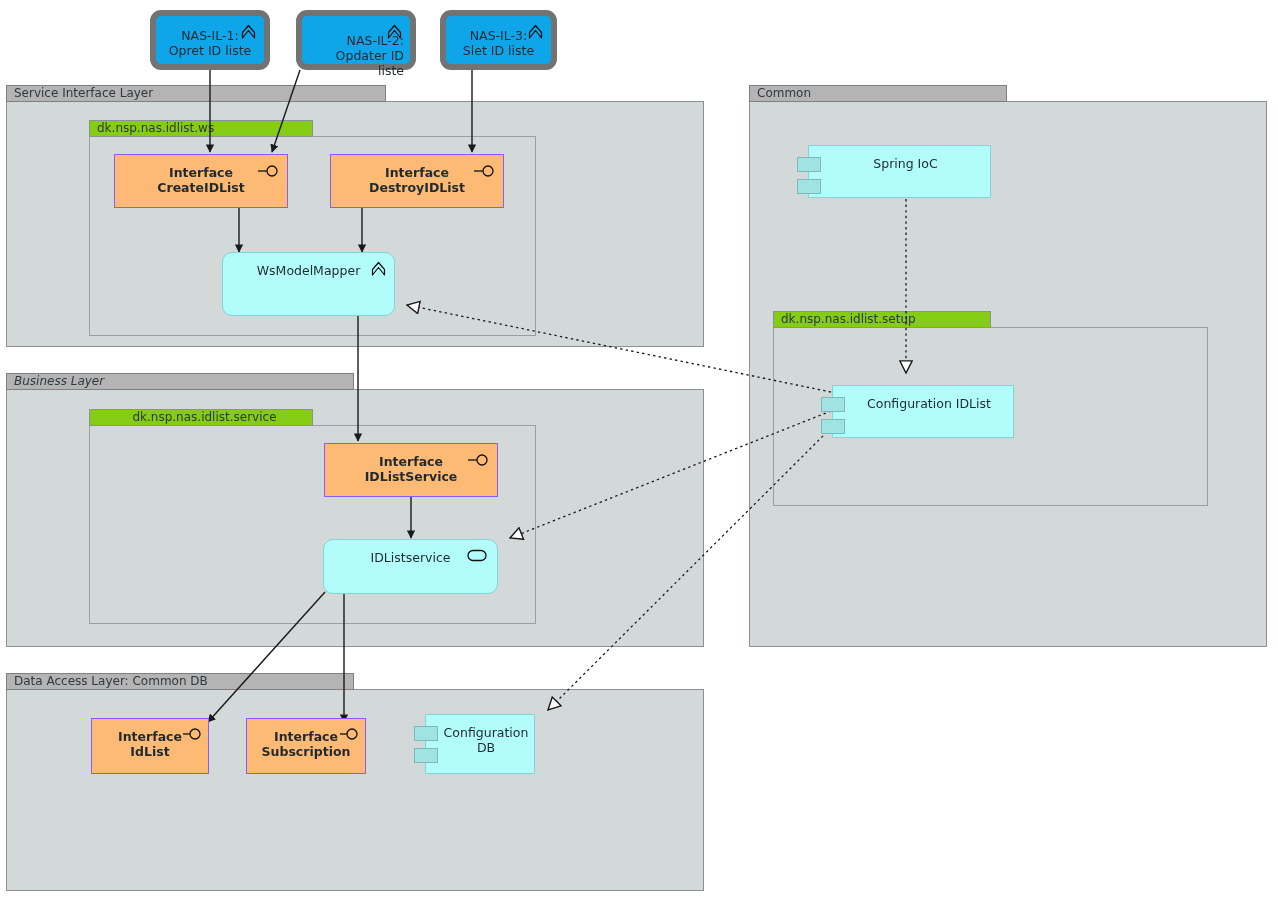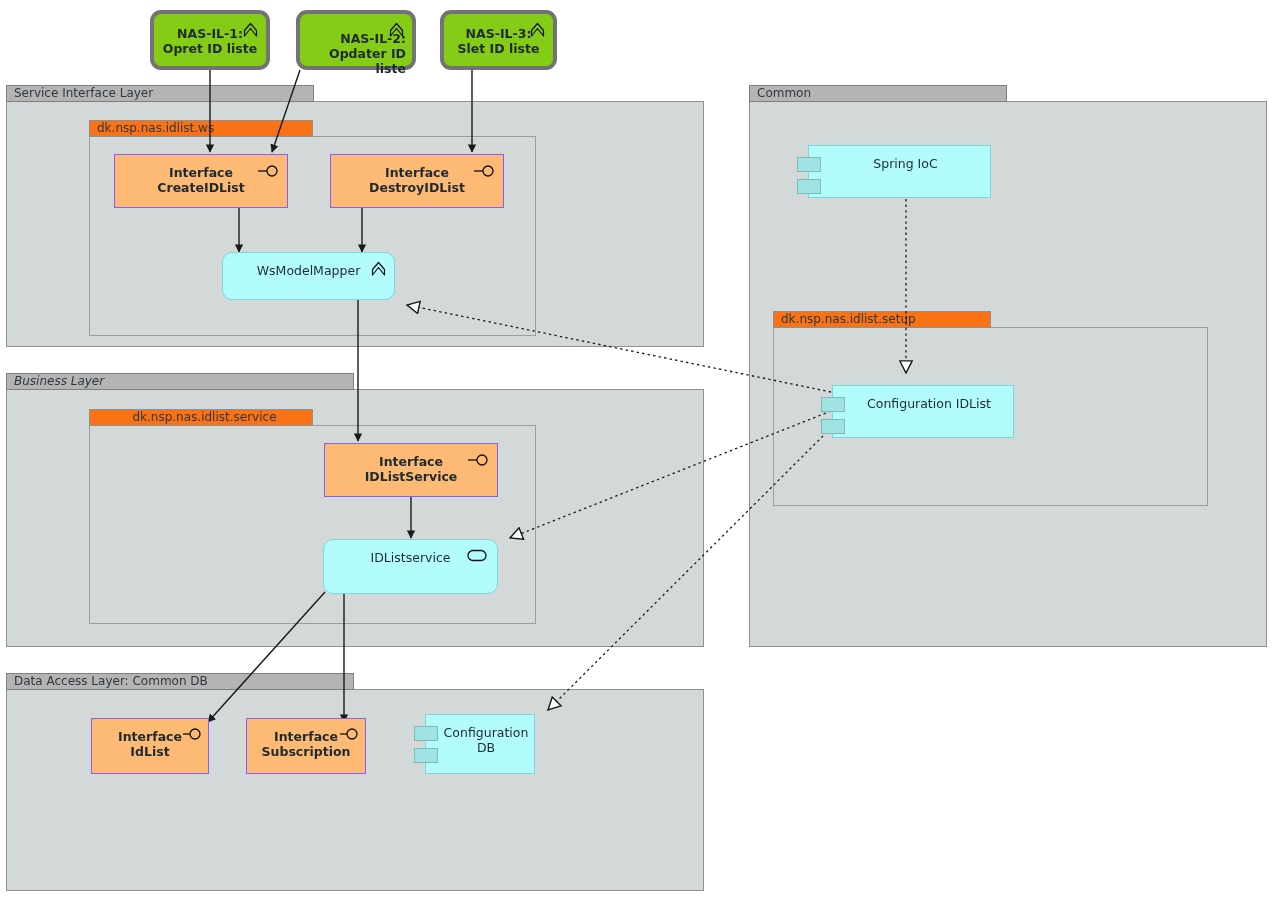--- a/index.html
+++ b/index.html
@@ -54,21 +54,21 @@
     left: 0;
     top: 16px;
     right: 0;
     bottom: 0;
     background: #d3d9d9;
     border: 1px solid #8d9191;
     box-sizing: border-box;
     z-index: 1;
   }
   .pkg.inner .pkg-tab {
-    background: #f97316;
+    background: #84cc16;
     border-color: #8d9191;
   }
   .pkg.inner .pkg-body {
     background: transparent;
     border: 1px solid #9aa0a0;
   }
 
   
   .node {
     position: absolute;
@@ -80,24 +80,23 @@
   .node .label {
     position: absolute;
     left: 0;
     right: 0;
     text-align: center;
     line-height: 15px;
     white-space: pre-line;
   }
   
   .node.usecase {
-    background: #84cc16;
-    border: 4px solid #737373;
+    background: #0ea5e9;
+    border: 6px solid #737373;
     border-radius: 11px;
-    font-weight: bold;
   }
   .node.usecase .label { top: 12px; padding: 0 6px; }
 
   
   .node.iface {
     background: #fdba74;
     border: 1px solid #8b5cf6;
     font-weight: bold;
   }
   .node.iface .label { top: 10px; }
@@ -137,21 +136,21 @@
   .ico.lolli { right: 6px; top: 9px; }
   .ico.stadium { right: 10px; top: 9px; }
 </style>
 </head>
 <body>
 
 <div id="canvas">
 
   <div class="pkg" style="left:6px; top:85px; width:698px; height:262px;">
     <div class="pkg-body"></div>
-    <div class="pkg-tab" style="width:308px;">Service Interface Layer</div>
+    <div class="pkg-tab" style="width:380px;">Service Interface Layer</div>
   </div>
 
   <div class="pkg inner" style="left:89px; top:120px; width:447px; height:216px;">
     <div class="pkg-body"></div>
     <div class="pkg-tab" style="width:224px;">dk.nsp.nas.idlist.ws</div>
   </div>
 
   <div class="pkg" style="left:6px; top:373px; width:698px; height:274px;font-style:italic;">
     <div class="pkg-body"></div>
     <div class="pkg-tab" style="width:348px;">Business Layer</div>
@@ -263,21 +262,21 @@
     <span class="label">Interface
 DestroyIDList</span>
     <span class="ico lolli">
       <svg width="24" height="14" viewBox="0 0 24 14">
           <line x1="1" y1="7" x2="10" y2="7" stroke="#111" stroke-width="1.3"></line>
         <circle cx="15" cy="7" r="5" fill="none" stroke="#111" stroke-width="1.3"></circle>
         </svg>
     </span>
   </div>
 
-  <div class="node rounded" style="left:222px; top:252px; width:173px; height:48px;">
+  <div class="node rounded" style="left:222px; top:252px; width:173px; height:64px;">
     <span class="label">WsModelMapper</span>
     <span class="ico chev">
       <svg width="17" height="17" viewBox="0 0 17 17">
           <path d="M2.5,9.5 L8.5,2.5 L14.5,9.5 L14.5,15 L8.5,7.5 L2.5,15 Z" fill="none" stroke="#111" stroke-width="1.2" stroke-linejoin="round"></path>
         </svg>
     </span>
   </div>
 
   <div class="node iface" style="left:324px; top:443px; width:174px; height:54px;">
     <span class="label">Interface

